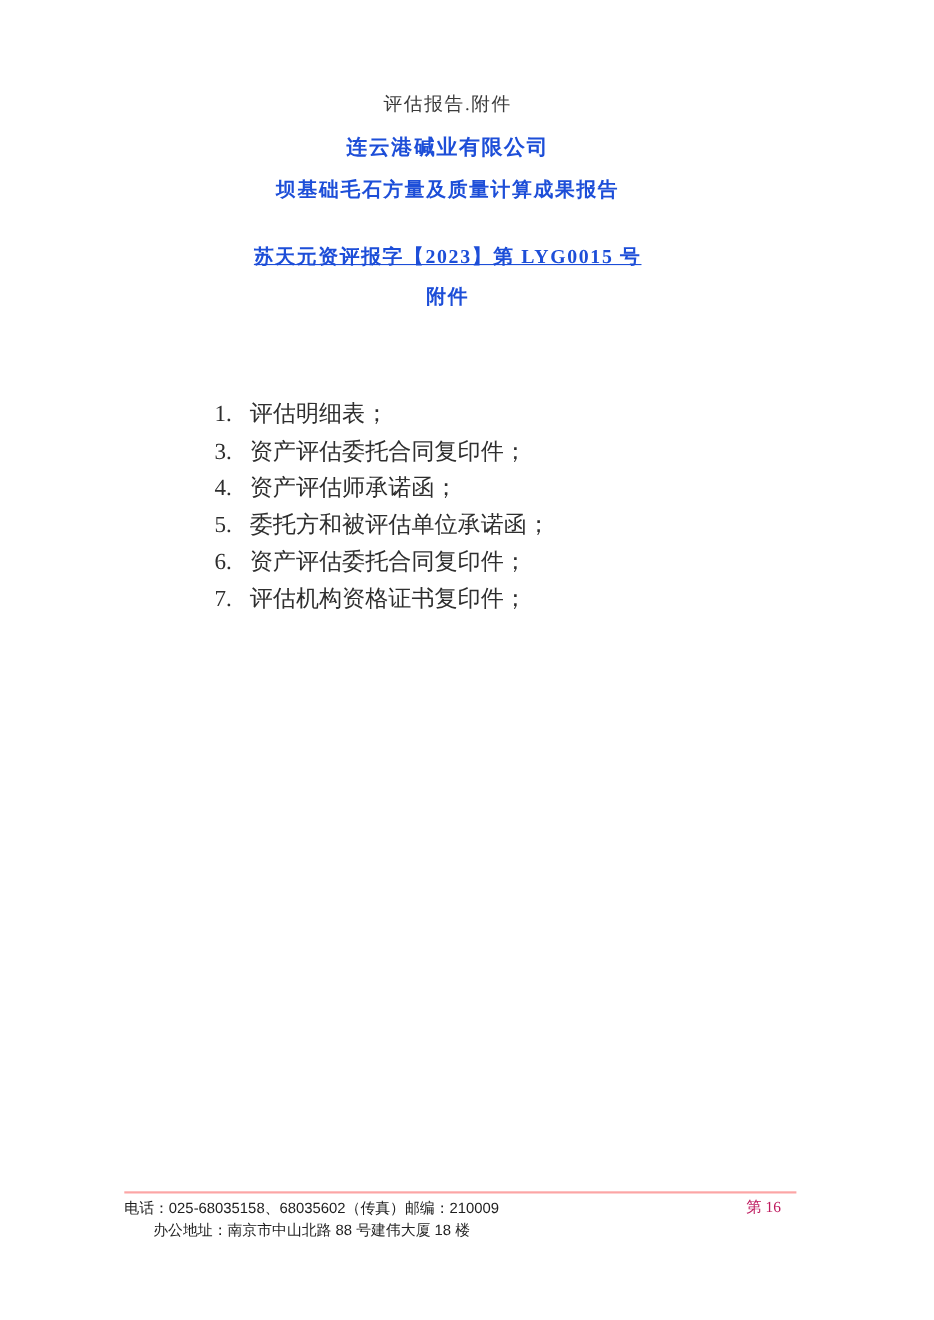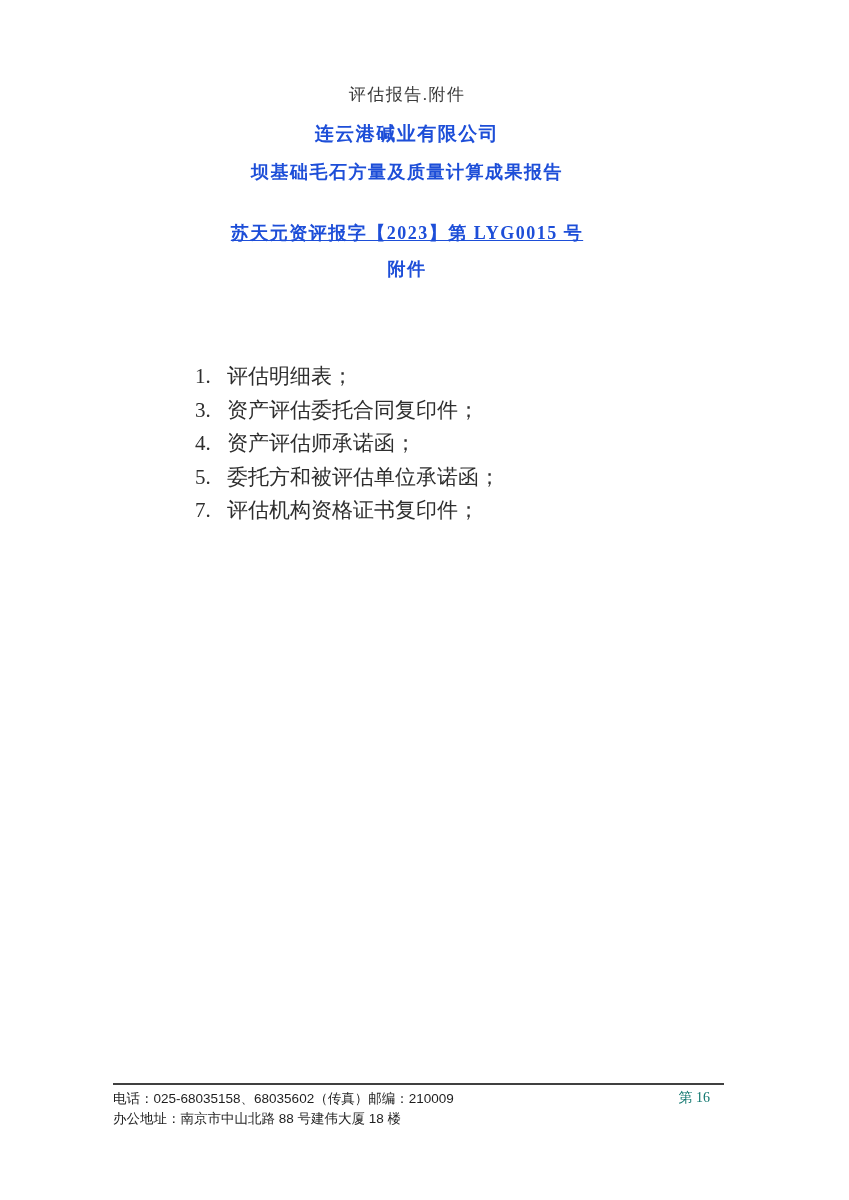--- a/index.html
+++ b/index.html
@@ -61,39 +61,40 @@
     display: inline-block;
     width: 32px;
   }
 
   
   .footer {
     position: absolute;
     left: 113px;
     top: 1083px;
     width: 611px;
-    border-top: 2px solid #404040;
+    border-top: 2px solid #fca5a5;
     font-family: "Liberation Sans", "DejaVu Sans", sans-serif;
     font-size: 13.5px;
     color: #1e1e1e;
+    text-align: center;
   }
   .footer-inner {
     display: flex;
     justify-content: space-between;
     align-items: flex-start;
     padding-top: 4px;
   }
   .footer-contact div {
     line-height: 20px;
     white-space: nowrap;
   }
   .page-number {
     font-family: "Liberation Serif", "DejaVu Serif", serif;
     font-size: 14px;
-    color: #0f766e;
+    color: #be185d;
     padding-right: 14px;
     white-space: nowrap;
   }
 </style>
 </head>
 <body>
 
 <div class="page">
 
   <div class="center-line doc-header">评估报告.附件</div>
@@ -119,20 +120,23 @@
       </p>
 
       <p class="item">
         <span class="num">4.</span><span class="txt">资产评估师承诺函；</span>
       </p>
 
       <p class="item">
         <span class="num">5.</span><span class="txt">委托方和被评估单位承诺函；</span>
       </p>
 
+      <p class="item">
+        <span class="num">6.</span><span class="txt">资产评估委托合同复印件；</span>
+      </p>
 
       <p class="item">
         <span class="num">7.</span><span class="txt">评估机构资格证书复印件；</span>
       </p>
 
 
     </div>
 
   <div class="footer">
     <div class="footer-inner">

